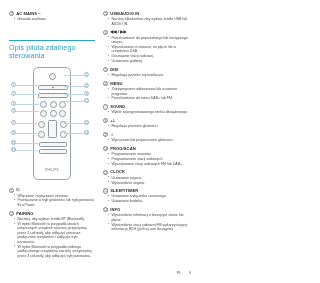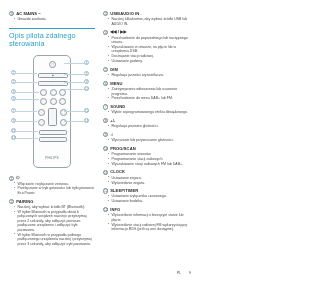--- a/index.html
+++ b/index.html
@@ -44,21 +44,21 @@
   .bullets li::before {
     content: "\2022";
     position: absolute; left: 5px; top: -0.2px;
     font-size: 3.4px; color: #6a6a6a;
   }
 
   
   .topnote { margin-bottom: 6px; }
 
   
-  .title-wrap { margin-top: 6px; margin-bottom: 5px; }
+  .title-wrap { margin-top: 18px; margin-bottom: 5px; }
   .rule {
     height: 0.8px; background: #29a3c9; width: 86px; margin-bottom: 3px;
   }
   .title {
     font-size: 7.2px; line-height: 8.4px; color: #2aa4cb;
     font-weight: normal; letter-spacing: 0.01em;
   }
 
   
   .diagram { position: relative; width: 86px; height: 118px; margin: 2px 0 4px 0; }

